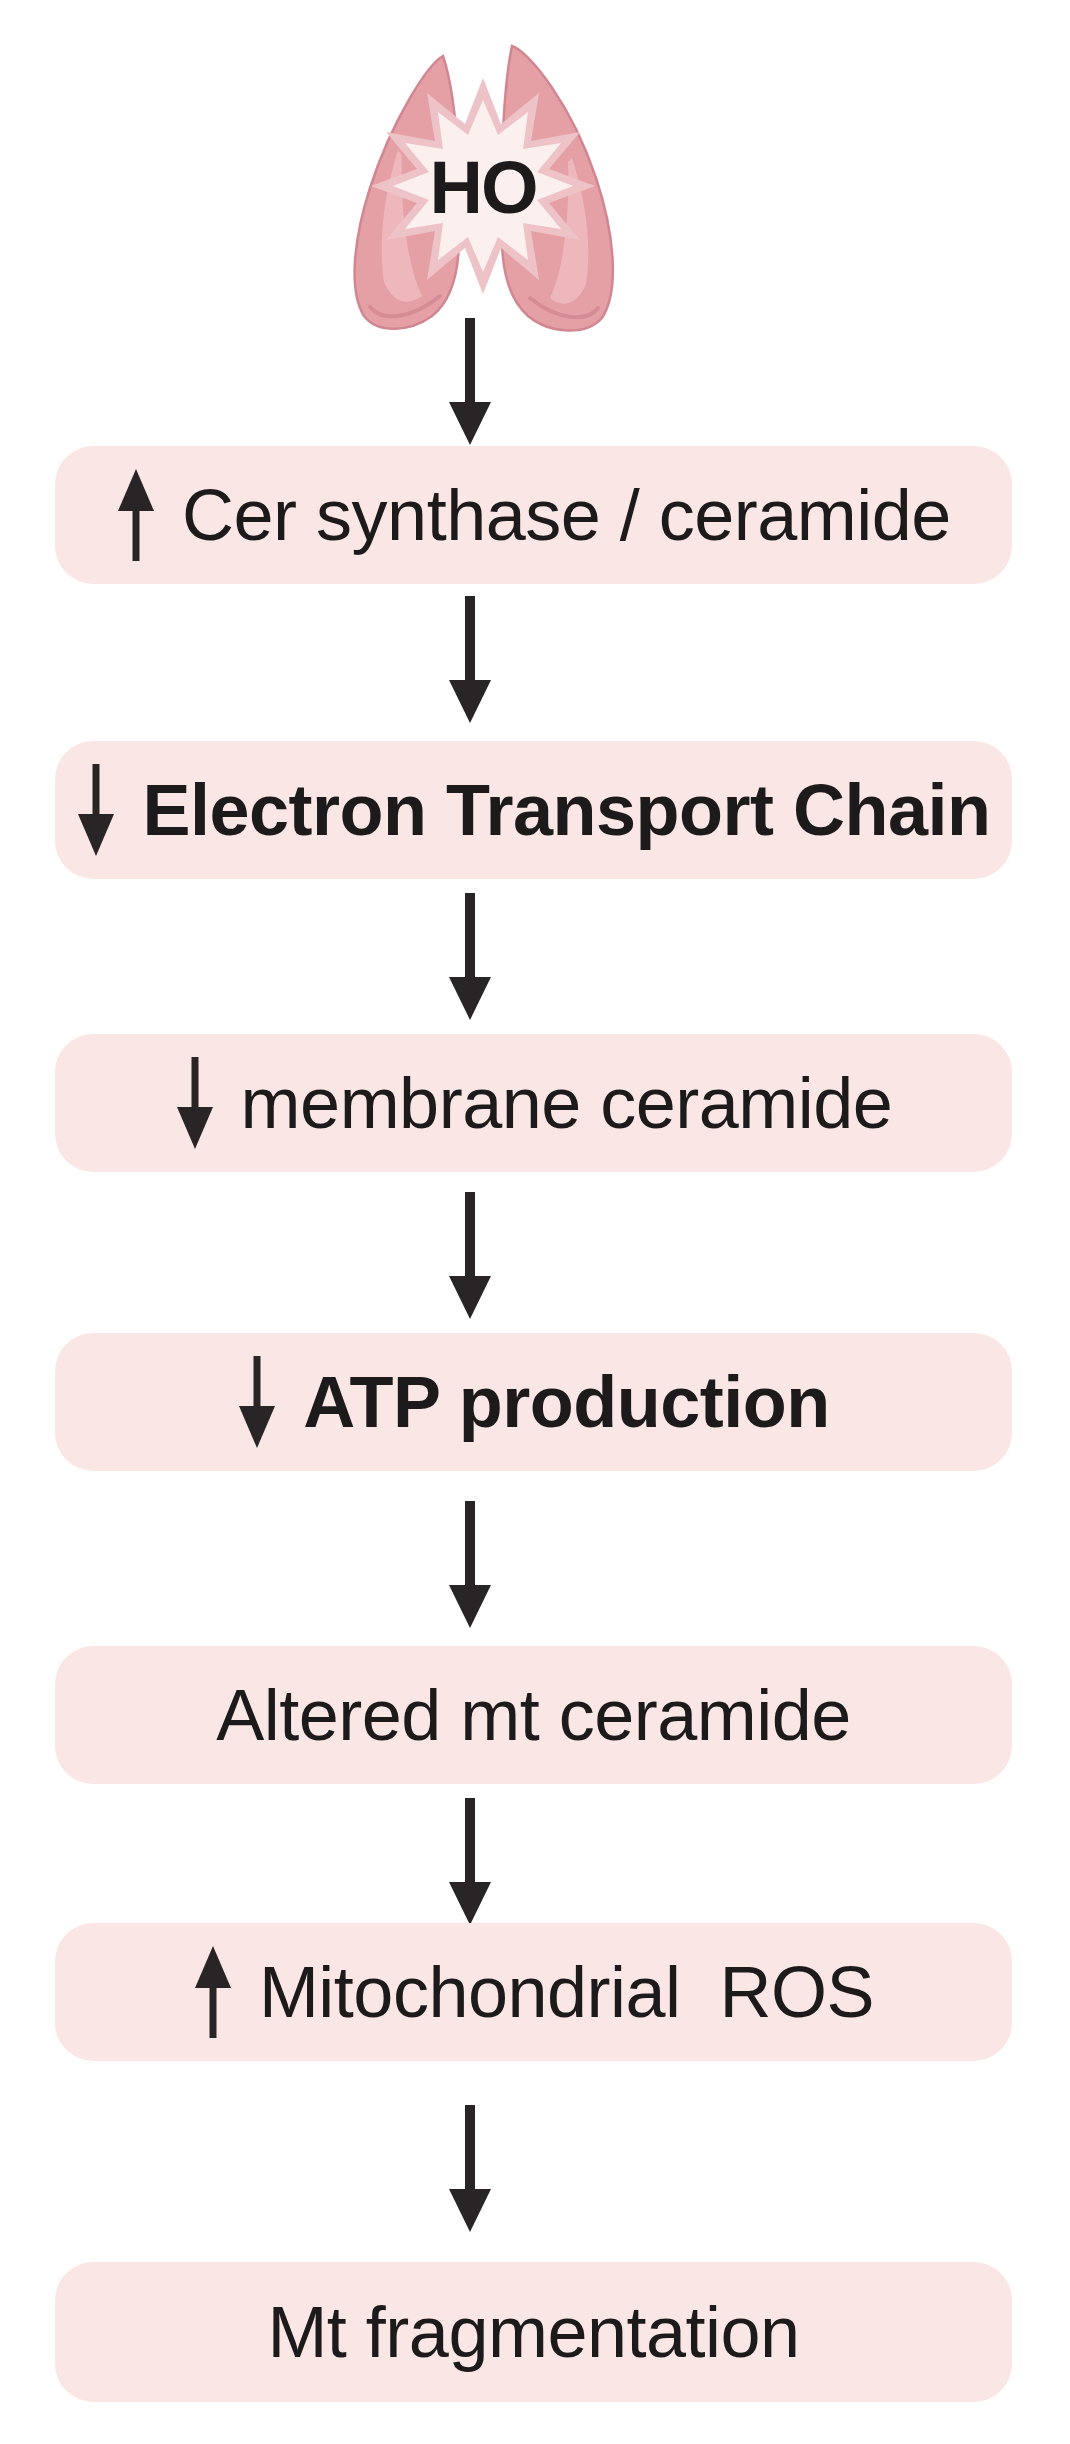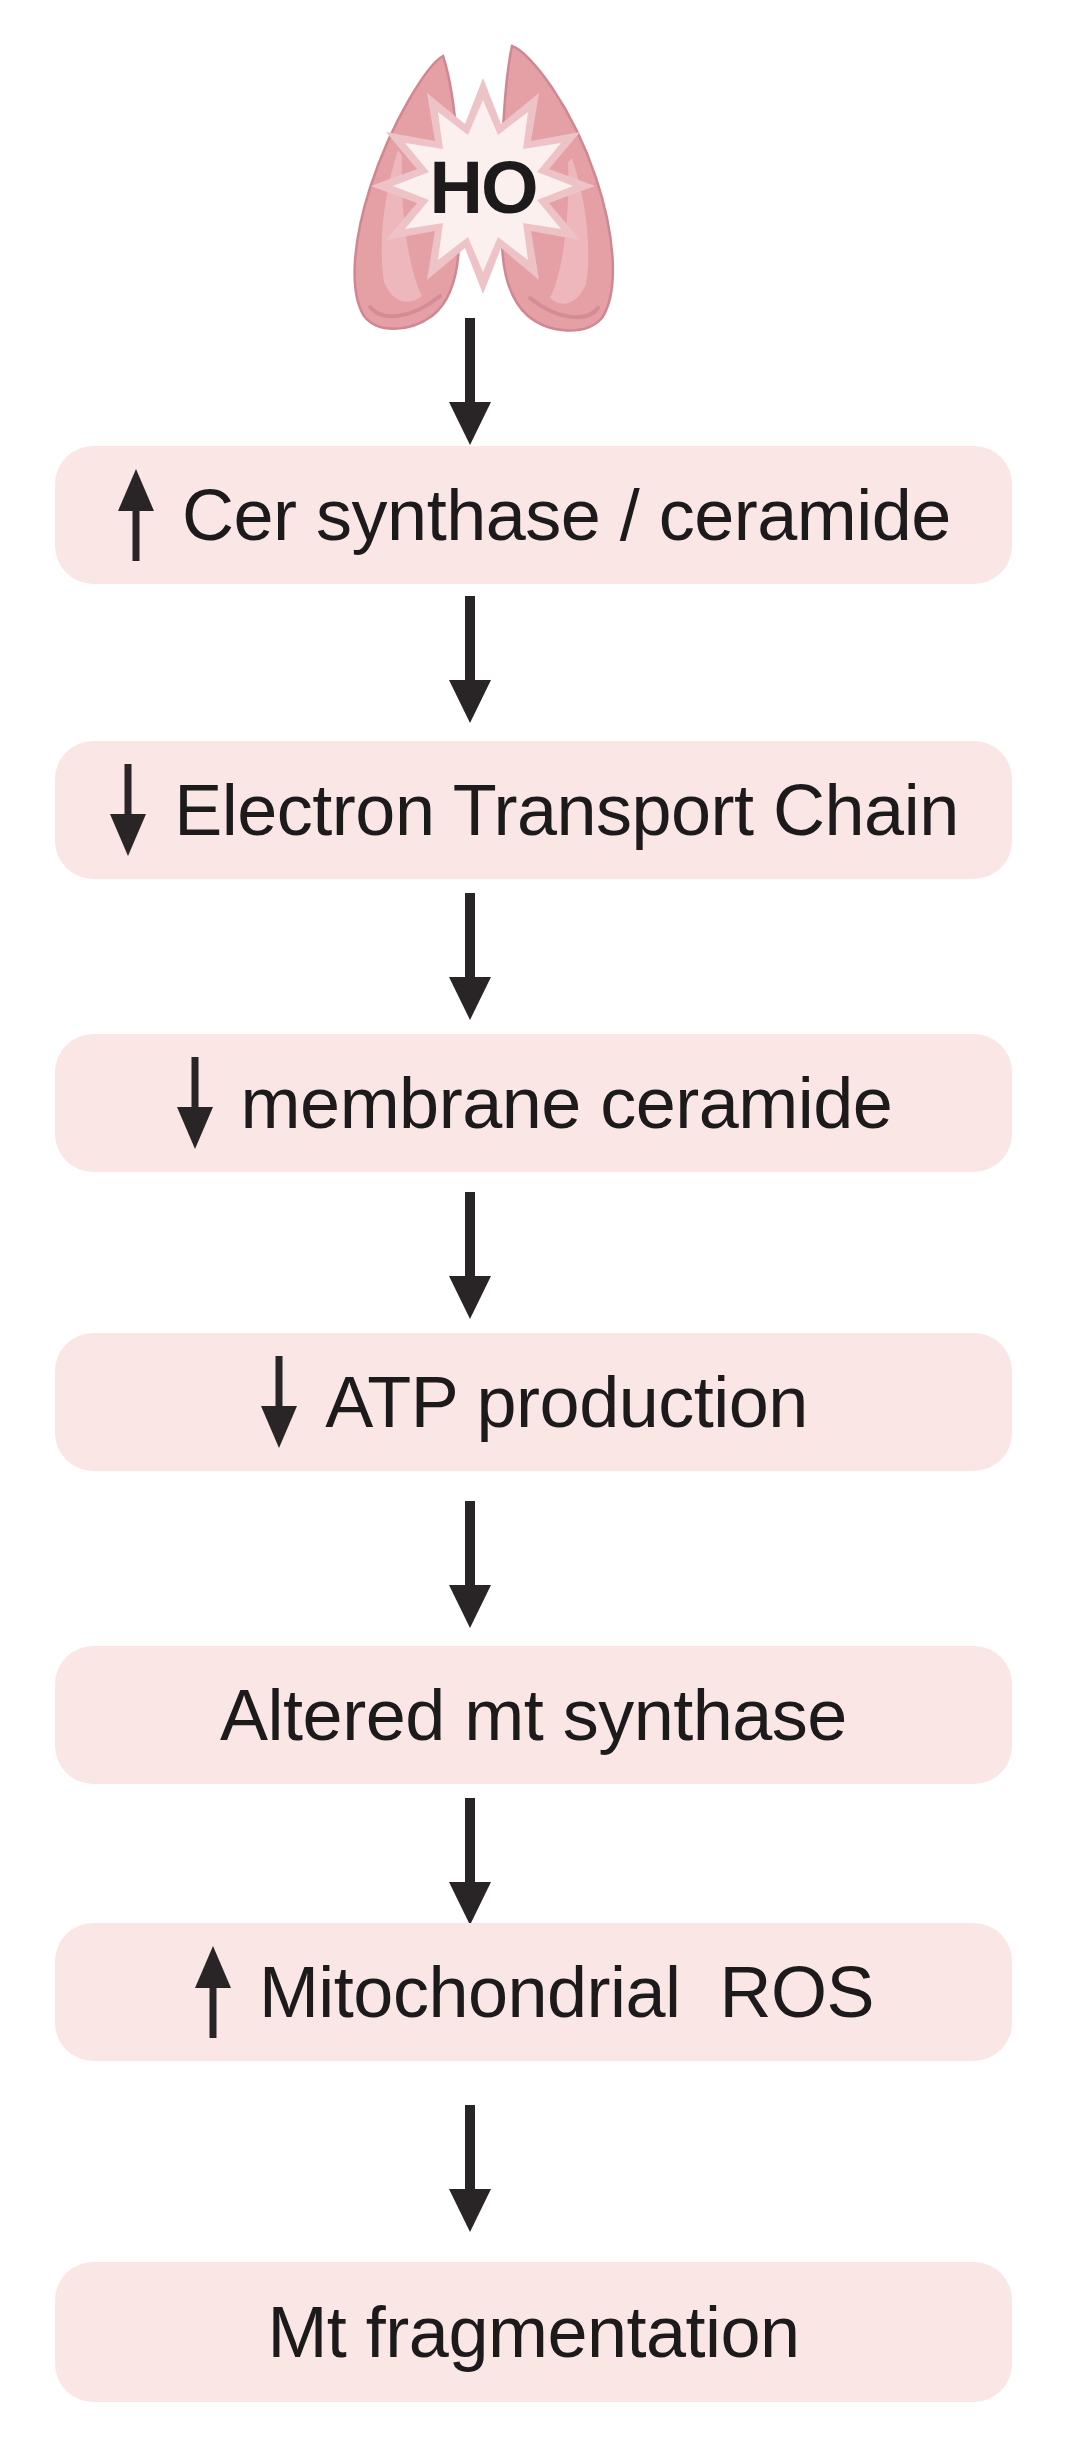--- a/index.html
+++ b/index.html
@@ -40,23 +40,23 @@
     letter-spacing:-0.5px;
     white-space:pre;
   }
   .dir-arrow{
     width:40px;height:96px;
     margin-right:26px;
     flex:0 0 auto;
   }
   .dir-arrow.down{transform:rotate(180deg);}
   .n1{top:446px;}
-  .n2{top:741px;}
+  .n2{top:741px;font-weight:bold;}
   .n3{top:1034px;}
-  .n4{top:1333px;}
+  .n4{top:1333px;font-weight:bold;}
   .n5{top:1646px;}
   .n6{top:1923px;}
   .n7{top:2262px;height:140px;}
 
   
   .connector{
     position:absolute;
     left:447px;
     width:46px;height:128px;
   }
@@ -161,21 +161,21 @@
   <div class="node n4">
     <svg class="dir-arrow down" viewBox="0 0 40 96">
         <polygon class="arrow-fill" points="20,2 38,44 2,44"></polygon>
         <rect class="arrow-fill" x="16.5" y="40" width="7" height="54"></rect>
       </svg>
     <span class="node-label">ATP production</span>
   </div>
 
   <div class="node n5">
 
-    <span class="node-label">Altered mt synthase</span>
+    <span class="node-label">Altered mt ceramide</span>
   </div>
 
   <div class="node n6">
     <svg class="dir-arrow" viewBox="0 0 40 96">
         <polygon class="arrow-fill" points="20,2 38,44 2,44"></polygon>
         <rect class="arrow-fill" x="16.5" y="40" width="7" height="54"></rect>
       </svg>
     <span class="node-label">Mitochondrial  ROS</span>
   </div>
 

